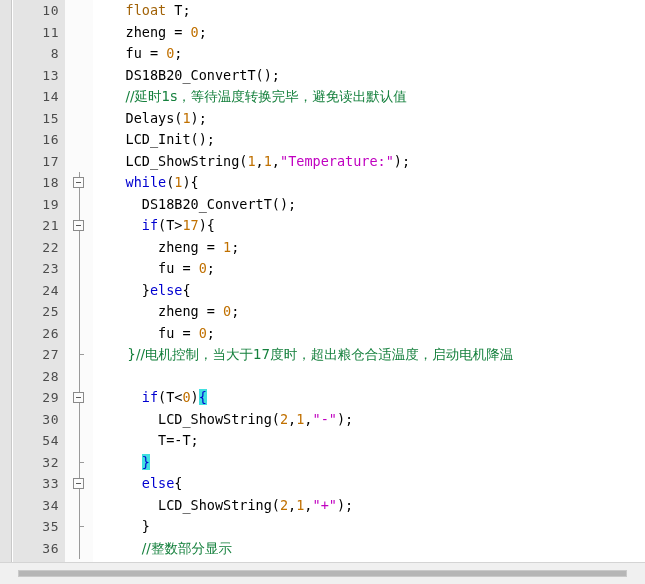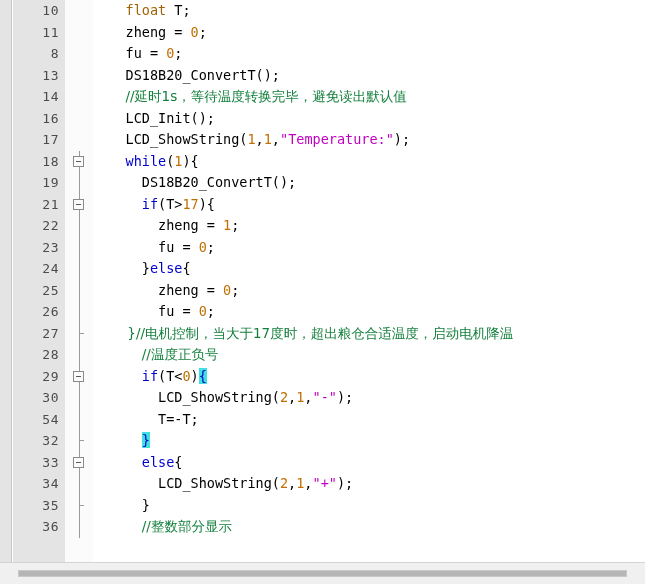--- a/index.html
+++ b/index.html
@@ -172,32 +172,33 @@
   <div class="editor">
     <div class="outer-strip"></div>
     <div class="num-gutter"></div>
     <div class="fold-gutter"></div>
     <div class="rows" id="rows">
         <div class="row"><div class="ln">10</div><div class="fold-col"></div><div class="code"><span class="t-plain">    </span><span class="t-type">float</span><span class="t-plain"> T;</span></div></div>
         <div class="row"><div class="ln">11</div><div class="fold-col"></div><div class="code"><span class="t-plain">    zheng = </span><span class="t-num">0</span><span class="t-plain">;</span></div></div>
         <div class="row"><div class="ln">8</div><div class="fold-col"></div><div class="code"><span class="t-plain">    fu = </span><span class="t-num">0</span><span class="t-plain">;</span></div></div>
         <div class="row"><div class="ln">13</div><div class="fold-col"></div><div class="code"><span class="t-plain">    DS18B20_ConvertT();</span></div></div>
         <div class="row"><div class="ln">14</div><div class="fold-col"></div><div class="code"><span class="t-plain">    </span><span class="t-com cjk">//延时1s，等待温度转换完毕，避免读出默认值</span></div></div>
+        <div class="row"><div class="ln">15</div><div class="fold-col"></div><div class="code"><span class="t-plain">    Delays(</span><span class="t-num">1</span><span class="t-plain">);</span></div></div>
         <div class="row"><div class="ln">16</div><div class="fold-col"></div><div class="code"><span class="t-plain">    LCD_Init();</span></div></div>
         <div class="row"><div class="ln">17</div><div class="fold-col"></div><div class="code"><span class="t-plain">    LCD_ShowString(</span><span class="t-num">1</span><span class="t-plain">,</span><span class="t-num">1</span><span class="t-plain">,</span><span class="t-str">"Temperature:"</span><span class="t-plain">);</span></div></div>
         <div class="row"><div class="ln">18</div><div class="fold-col"><div class="fold-line top"></div><div class="fold-line bot"></div><div class="fold-box"></div></div><div class="code"><span class="t-plain">    </span><span class="t-key">while</span><span class="t-plain">(</span><span class="t-num">1</span><span class="t-plain">){</span></div></div>
         <div class="row"><div class="ln">19</div><div class="fold-col"><div class="fold-line full"></div></div><div class="code"><span class="t-plain">      DS18B20_ConvertT();</span></div></div>
         <div class="row"><div class="ln">21</div><div class="fold-col"><div class="fold-line top"></div><div class="fold-line bot"></div><div class="fold-box"></div></div><div class="code"><span class="t-plain">      </span><span class="t-key">if</span><span class="t-plain">(T&gt;</span><span class="t-num">17</span><span class="t-plain">){</span></div></div>
         <div class="row"><div class="ln">22</div><div class="fold-col"><div class="fold-line full"></div></div><div class="code"><span class="t-plain">        zheng = </span><span class="t-num">1</span><span class="t-plain">;</span></div></div>
         <div class="row"><div class="ln">23</div><div class="fold-col"><div class="fold-line full"></div></div><div class="code"><span class="t-plain">        fu = </span><span class="t-num">0</span><span class="t-plain">;</span></div></div>
         <div class="row"><div class="ln">24</div><div class="fold-col"><div class="fold-line full"></div></div><div class="code"><span class="t-plain">      }</span><span class="t-key">else</span><span class="t-plain">{</span></div></div>
         <div class="row"><div class="ln">25</div><div class="fold-col"><div class="fold-line full"></div></div><div class="code"><span class="t-plain">        zheng = </span><span class="t-num">0</span><span class="t-plain">;</span></div></div>
         <div class="row"><div class="ln">26</div><div class="fold-col"><div class="fold-line full"></div></div><div class="code"><span class="t-plain">        fu = </span><span class="t-num">0</span><span class="t-plain">;</span></div></div>
         <div class="row"><div class="ln">27</div><div class="fold-col"><div class="fold-line full"></div><div class="fold-end"></div></div><div class="code"><span class="t-com cjk">        }//电机控制，当大于17度时，超出粮仓合适温度，启动电机降温</span></div></div>
-        <div class="row"><div class="ln">28</div><div class="fold-col"><div class="fold-line full"></div></div><div class="code"><span class="t-plain">      </span><span class="t-com cjk">//温度正负号</span></div></div>
+        <div class="row"><div class="ln">28</div><div class="fold-col"><div class="fold-line full"></div></div></div>
         <div class="row"><div class="ln">29</div><div class="fold-col"><div class="fold-line top"></div><div class="fold-line bot"></div><div class="fold-box"></div></div><div class="code"><span class="t-plain">      </span><span class="t-key">if</span><span class="t-plain">(T&lt;</span><span class="t-num">0</span><span class="t-plain">)</span><span class="hl">{</span></div></div>
         <div class="row"><div class="ln">30</div><div class="fold-col"><div class="fold-line full"></div></div><div class="code"><span class="t-plain">        LCD_ShowString(</span><span class="t-num">2</span><span class="t-plain">,</span><span class="t-num">1</span><span class="t-plain">,</span><span class="t-str">"-"</span><span class="t-plain">);</span></div></div>
         <div class="row"><div class="ln">54</div><div class="fold-col"><div class="fold-line full"></div></div><div class="code"><span class="t-plain">        T=-T;</span></div></div>
         <div class="row"><div class="ln">32</div><div class="fold-col"><div class="fold-line full"></div><div class="fold-end"></div></div><div class="code"><span class="t-plain">      </span><span class="hl">}</span></div></div>
         <div class="row"><div class="ln">33</div><div class="fold-col"><div class="fold-line top"></div><div class="fold-line bot"></div><div class="fold-box"></div></div><div class="code"><span class="t-plain">      </span><span class="t-key">else</span><span class="t-plain">{</span></div></div>
         <div class="row"><div class="ln">34</div><div class="fold-col"><div class="fold-line full"></div></div><div class="code"><span class="t-plain">        LCD_ShowString(</span><span class="t-num">2</span><span class="t-plain">,</span><span class="t-num">1</span><span class="t-plain">,</span><span class="t-str">"+"</span><span class="t-plain">);</span></div></div>
         <div class="row"><div class="ln">35</div><div class="fold-col"><div class="fold-line full"></div><div class="fold-end"></div></div><div class="code"><span class="t-plain">      }</span></div></div>
         <div class="row"><div class="ln">36</div><div class="fold-col"><div class="fold-line full"></div></div><div class="code"><span class="t-plain">      </span><span class="t-com cjk">//整数部分显示</span></div></div>
       </div>
   </div>

